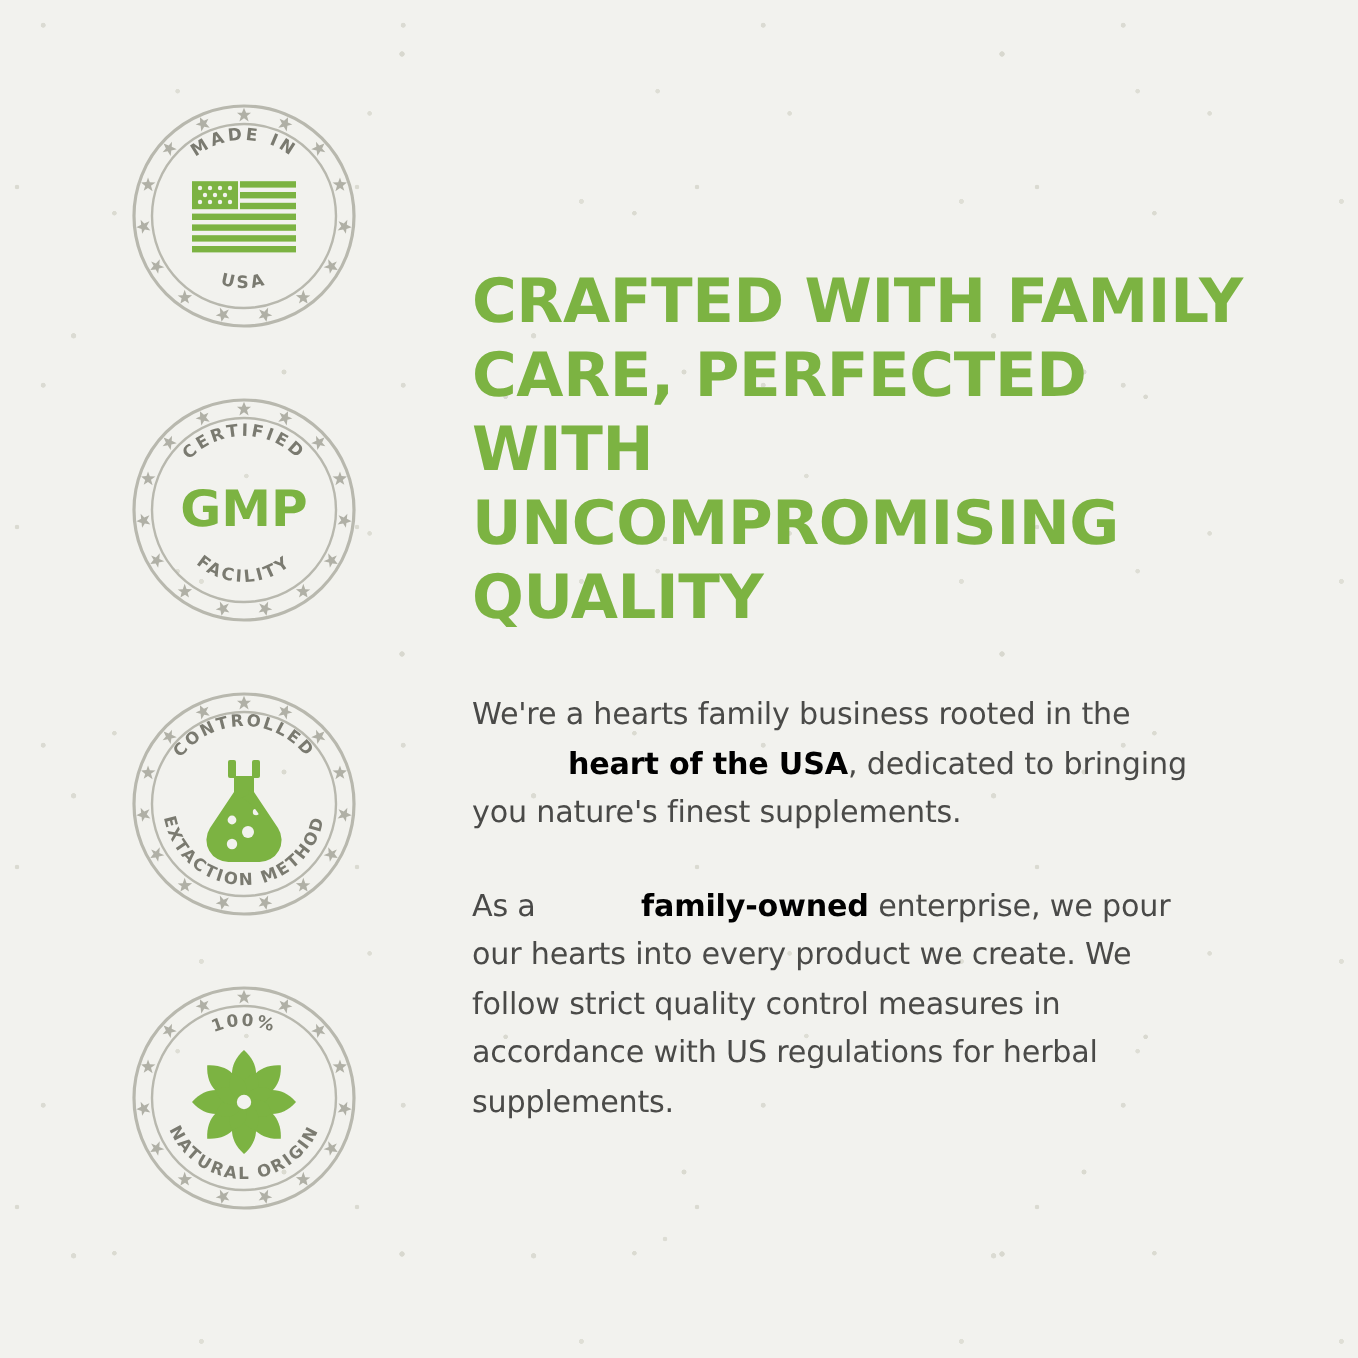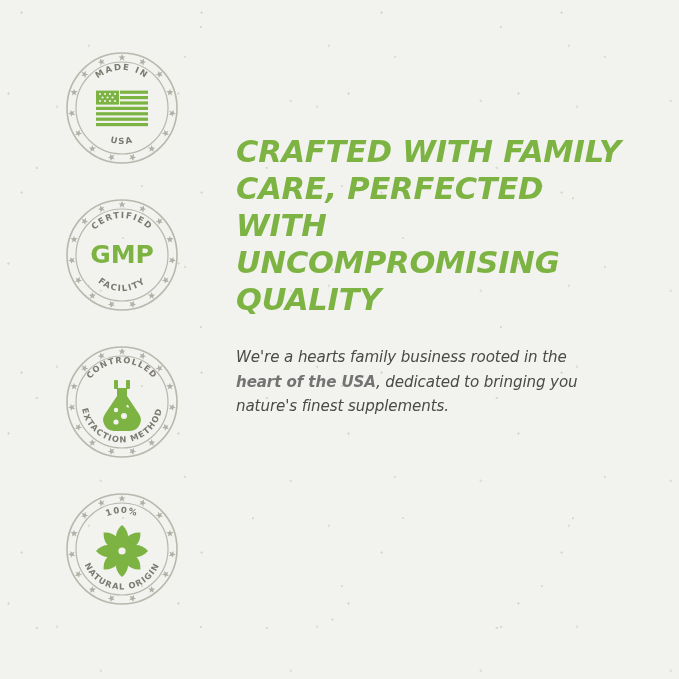--- a/index.html
+++ b/index.html
@@ -54,21 +54,20 @@
     position: relative;
     width: 128px;
     height: 128px;
   }
   .badge svg { display: block; }
 
   .content-col {
     flex: 1;
     padding: 134px 56px 16px 18px;
     box-sizing: border-box;
-    font-style: italic;
   }
   .headline {
     color: #7cb342;
     font-family: "DejaVu Sans", sans-serif;
     font-weight: bold;
     font-size: 30.5px;
     line-height: 1.21;
     letter-spacing: -0.2px;
     margin: 0 0 27px 0;
     max-width: 390px;
@@ -77,22 +76,23 @@
     color: #4a4a48;
     font-family: "DejaVu Sans", sans-serif;
     font-size: 15.1px;
     line-height: 1.62;
     margin: 0 0 22px 0;
     max-width: 360px;
     letter-spacing: -0.1px;
   }
   .para:last-child { margin-bottom: 0; }
   .em {
-    color: #737373;
+    color: #000000;
     font-weight: bold;
+    margin-left: 48px;
   }
 </style>
 </head>
 <body>
 
 <div class="paper-texture"></div>
 
 <div class="layout">
 
   <div class="badges-col">
@@ -428,15 +428,18 @@
 
   </div>
 
   <div class="content-col">
     <h1 class="headline">CRAFTED WITH FAMILY CARE, PERFECTED WITH UNCOMPROMISING QUALITY</h1>
 
     <p class="para">
       <span>We're a hearts family business rooted in the </span><span class="em">heart of the USA</span><span>, dedicated to bringing you nature's finest supplements.</span>
     </p>
 
+    <p class="para">
+      <span>As a </span><span class="em">family-owned</span><span> enterprise, we pour our hearts into every product we create. We follow strict quality control measures in accordance with US regulations for herbal supplements.</span>
+    </p>
   </div>
 
 </div>
 
 </body></html>

